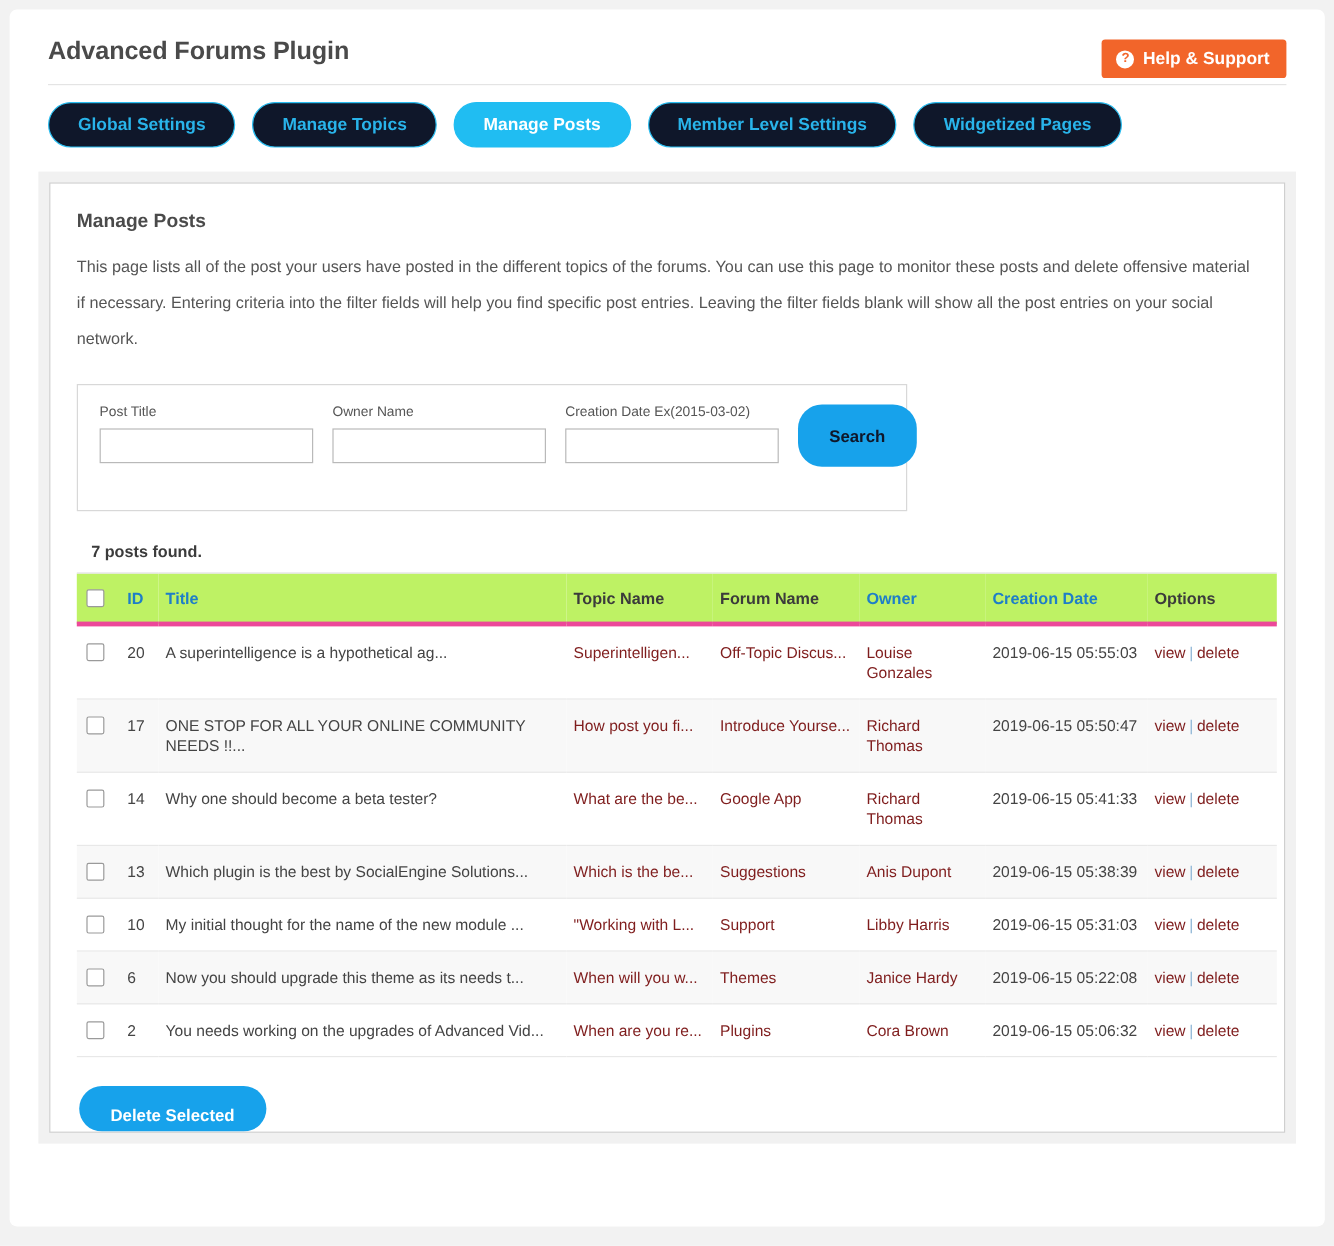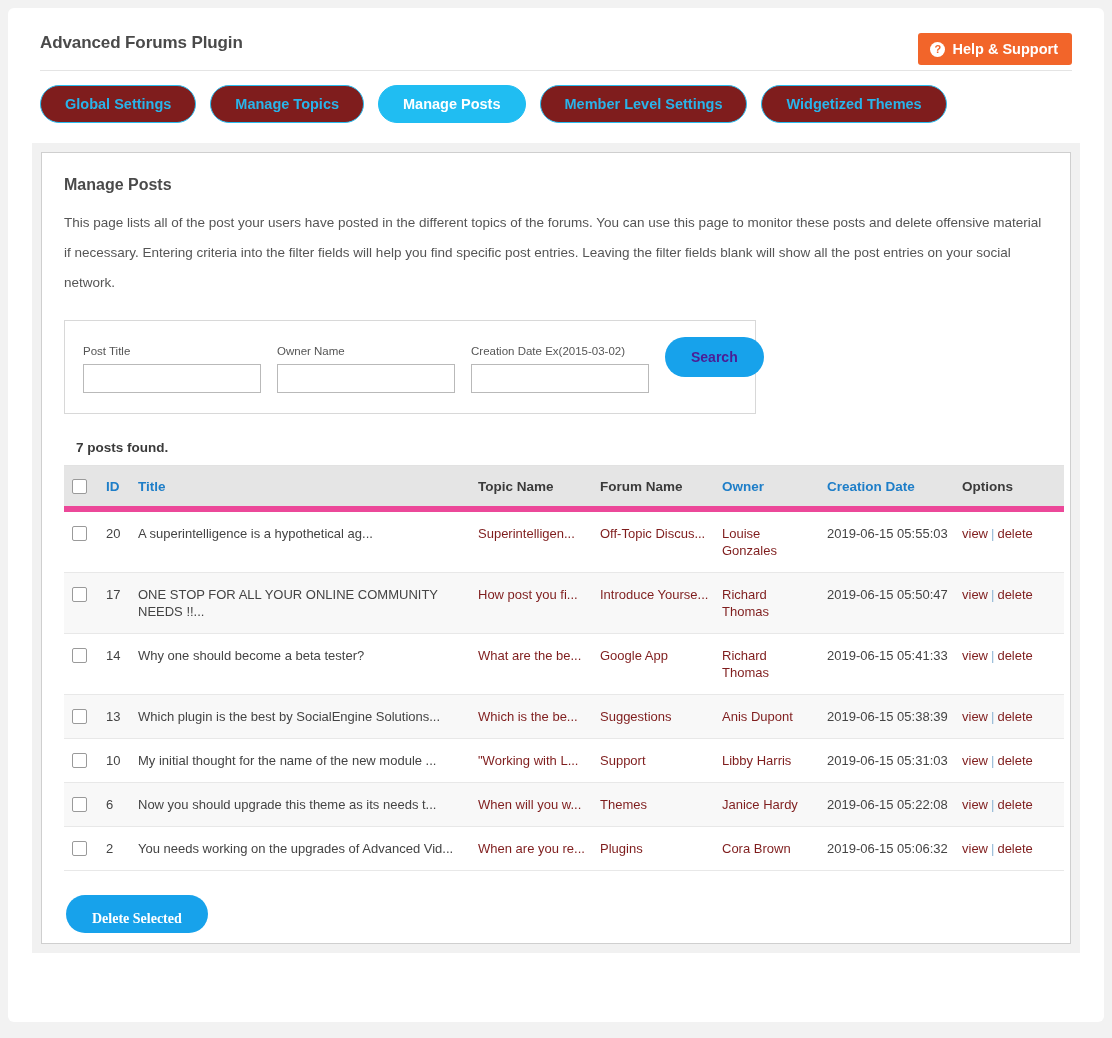--- a/index.html
+++ b/index.html
@@ -19,21 +19,21 @@
     border-radius: 6px;
   }
 
   
   .header-row {
     position: relative;
     padding: 22px 32px 0 32px;
     height: 62px;
   }
   .page-title {
-    font-size: 17px;
+    font-size: 21px;
     font-weight: bold;
     color: #4a4a4a;
     letter-spacing: -0.1px;
     line-height: 26px;
   }
   .help-btn {
     position: absolute;
     right: 32px; top: 25px;
     background: #f2652a;
     color: #ffffff;
@@ -71,21 +71,21 @@
   .tabs {
     padding: 14px 32px 0 32px;
     display: flex;
     flex-wrap: wrap;
     gap: 14px 14px;
     max-width: 1000px;
   }
   .tab {
     border: 1px solid #29bdf0;
     border-radius: 22px;
-    background: #7f1d1d;
+    background: #0f172a;
     color: #29b4ea;
     font-size: 14.5px;
     font-weight: bold;
     font-family: "Liberation Sans", sans-serif;
     height: 38px;
     padding: 0 24px;
     display: inline-flex;
     align-items: center;
     cursor: pointer;
     white-space: nowrap;
@@ -124,21 +124,20 @@
     margin: 0 0 22px 0;
     max-width: 985px;
   }
 
   
   .filter-box {
     border: 1px solid #d8d8d8;
     width: 692px;
     padding: 16px 18px 20px 18px;
     display: flex;
-    align-items: flex-end;
     gap: 16px;
   }
   .field { display: flex; flex-direction: column; }
   .field-label {
     font-size: 11.5px;
     color: #555555;
     margin-bottom: 6px;
     line-height: 14px;
   }
   .field input {
@@ -146,24 +145,24 @@
     height: 29px;
     border: 1px solid #b9b9b9;
     background: #ffffff;
     font-size: 13px;
     font-family: "Liberation Sans", sans-serif;
     padding: 0 6px;
     color: #333;
   }
   .search-btn {
     background: #17a2eb;
-    color: #4c1d95;
+    color: #0f172a;
     border: none;
     border-radius: 20px;
-    height: 40px;
+    height: 52px;
     padding: 0 26px;
     font-size: 14px;
     font-weight: bold;
     font-family: "Liberation Sans", sans-serif;
     cursor: pointer;
     margin-bottom: 16px;
   }
 
   .found-text {
     font-size: 13.5px;
@@ -172,23 +171,23 @@
     margin: 26px 0 10px 12px;
   }
 
   
   table.posts {
     width: 1000px;
     border-collapse: collapse;
     table-layout: fixed;
   }
   table.posts thead th {
-    background: #e5e5e5;
+    background: #bef264;
     border-top: 1px solid #e2e2e2;
-    border-bottom: 6px solid #ec4899;
+    border-bottom: 4px solid #ec4899;
     text-align: left;
     font-size: 13.5px;
     font-weight: bold;
     padding: 12px 6px;
     vertical-align: middle;
     color: #3b3b3b;
   }
   table.posts thead th.link-head { color: #1e7ec8; cursor: pointer; }
   table.posts tbody td {
     border-bottom: 1px solid #e8e8e8;
@@ -230,21 +229,21 @@
 
   .delete-btn {
     background: #17a2eb;
     color: #ffffff;
     border: none;
     border-radius: 20px;
     height: 38px;
     padding: 16px 26px;
     font-size: 14px;
     font-weight: bold;
-    font-family: Liberation Serif, serif;
+    font-family: Liberation Sans, sans-serif;
     cursor: pointer;
     margin-top: 24px;
     margin-left: 2px;
   }
 </style>
 </head>
 <body>
 
 <div class="page-card">
 
@@ -255,21 +254,21 @@
       <span>Help &amp; Support</span>
     </button>
   </div>
   <div class="hr"></div>
 
   <div class="tabs" id="tabs">
       <button class="tab">Global Settings</button>
       <button class="tab">Manage Topics</button>
       <button class="tab active">Manage Posts</button>
       <button class="tab">Member Level Settings</button>
-      <button class="tab">Widgetized Themes</button>
+      <button class="tab">Widgetized Pages</button>
     </div>
 
   <div class="gray-wrap">
     <div class="panel">
 
       <div class="section-title">Manage Posts</div>
       <p class="section-desc">This page lists all of the post your users have posted in the different topics of the forums. You can use this page to monitor these posts and delete offensive material if necessary. Entering criteria into the filter fields will help you find specific post entries. Leaving the filter fields blank will show all the post entries on your social network.</p>
 
       
       <div class="filter-box">

